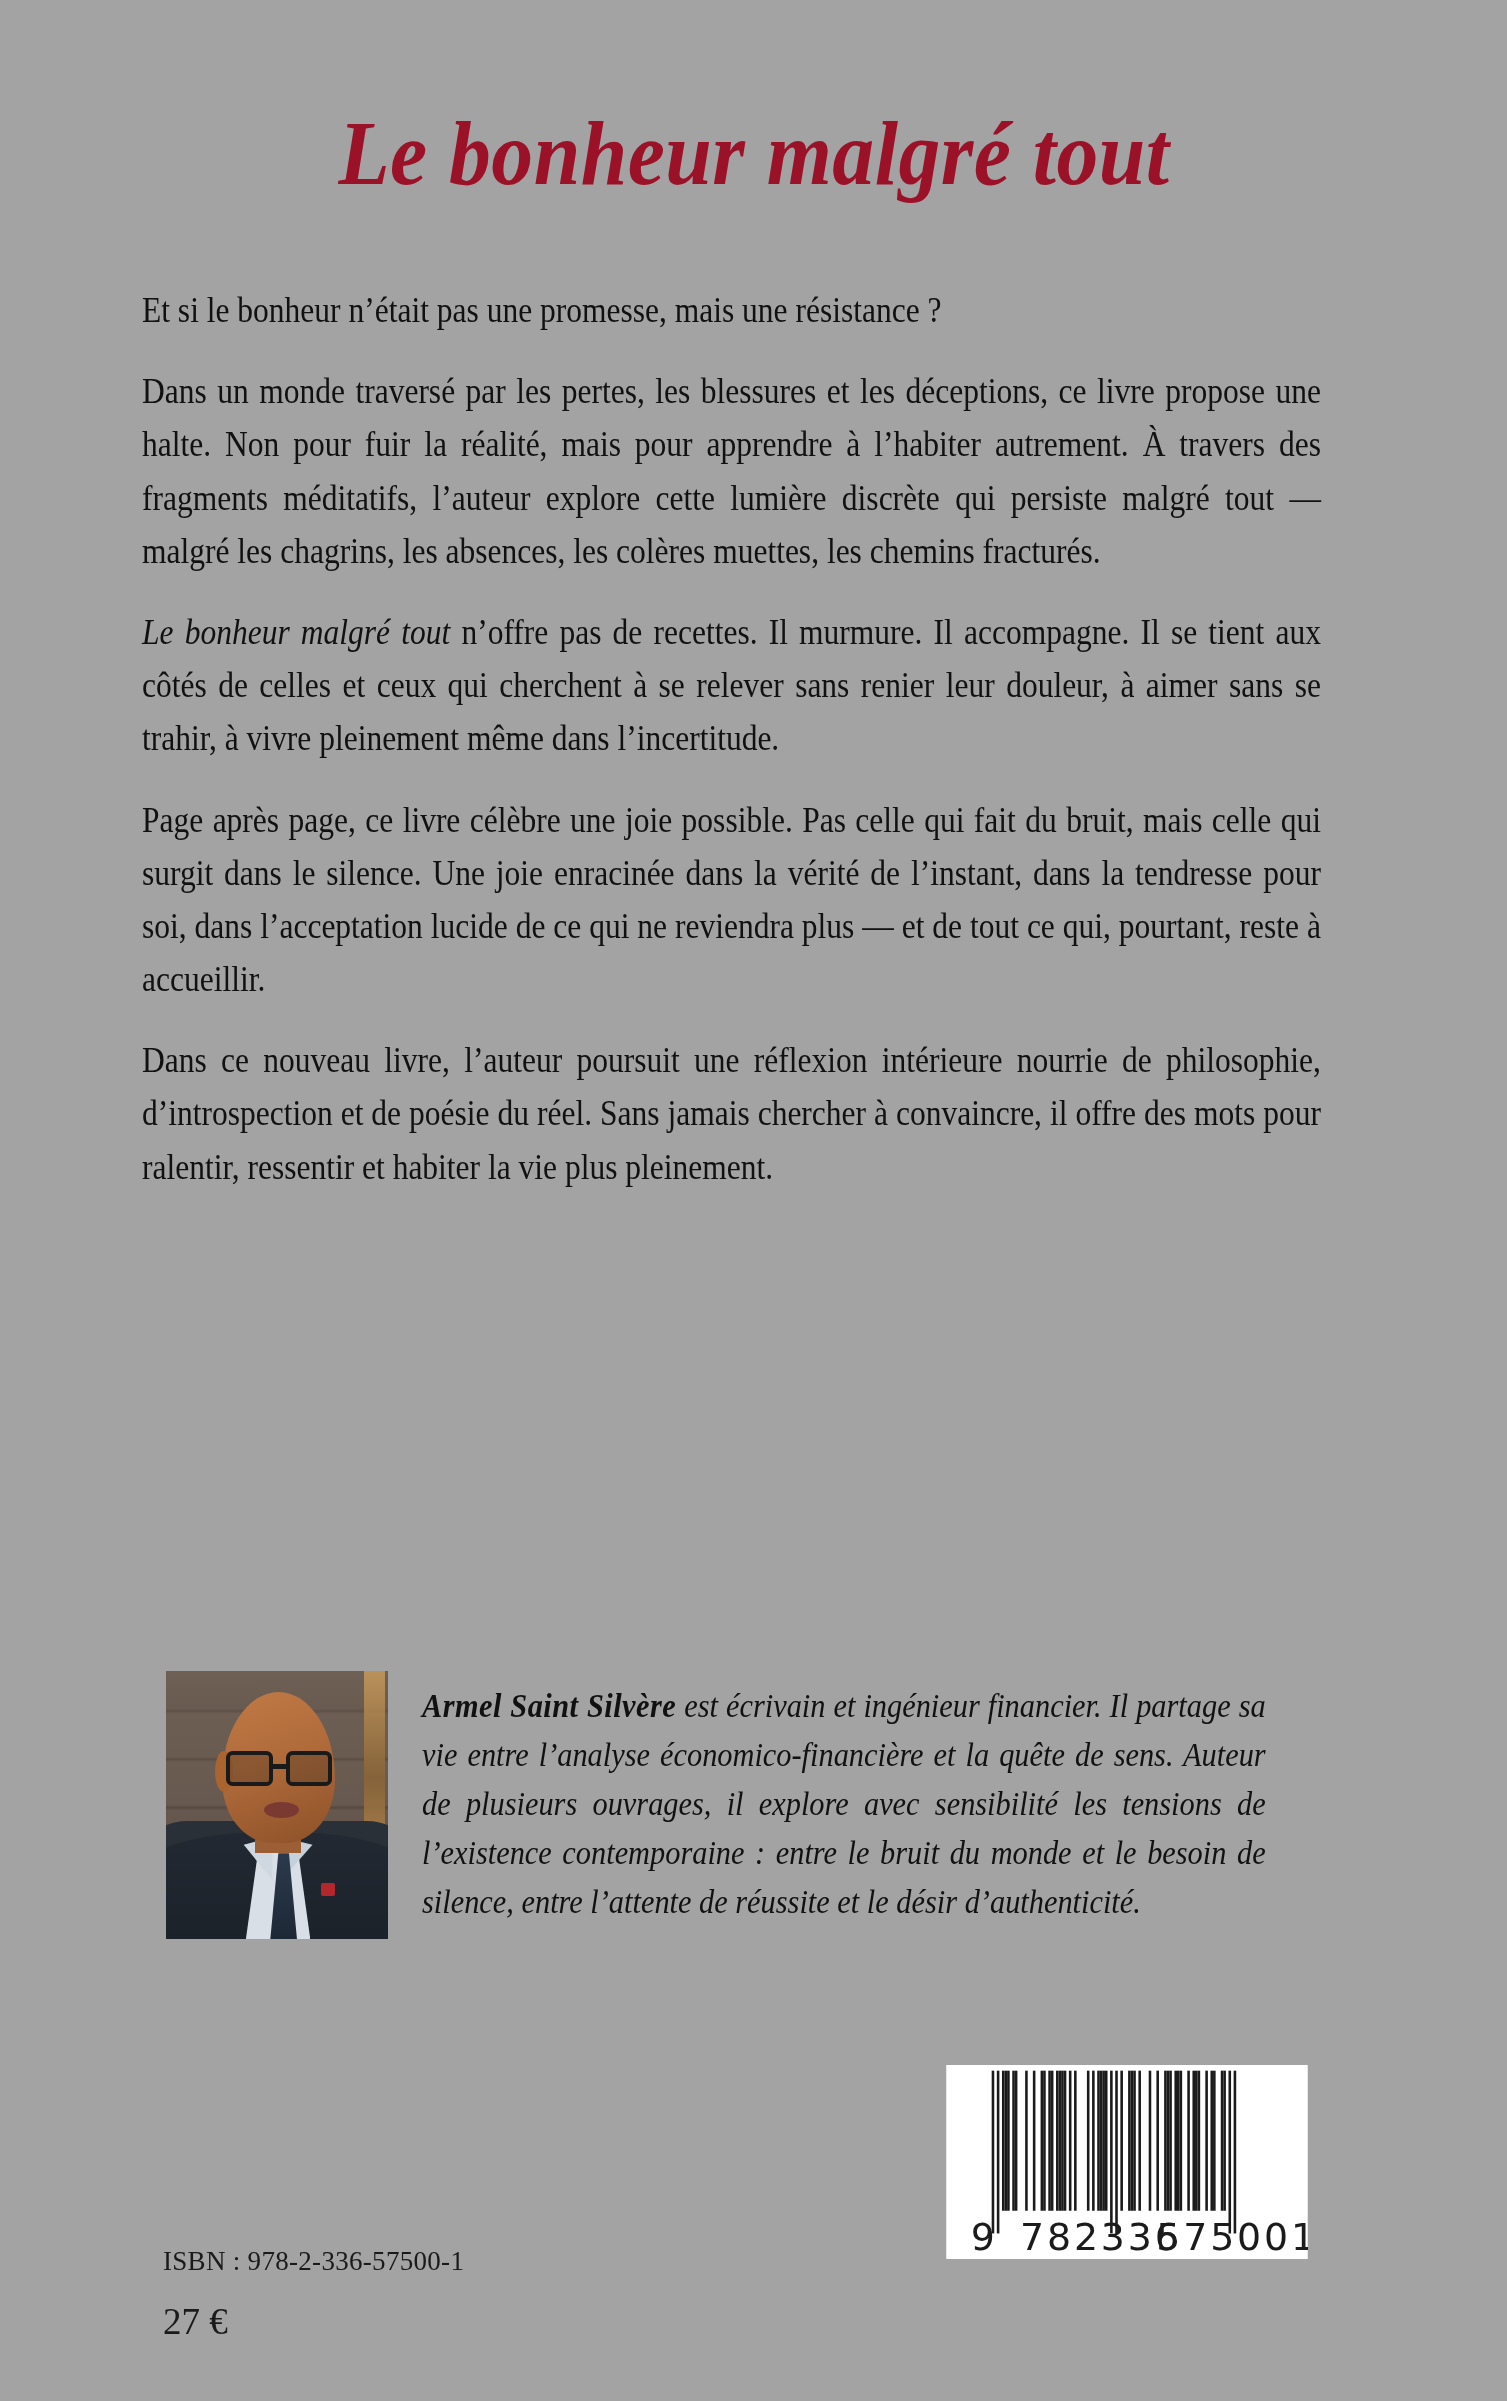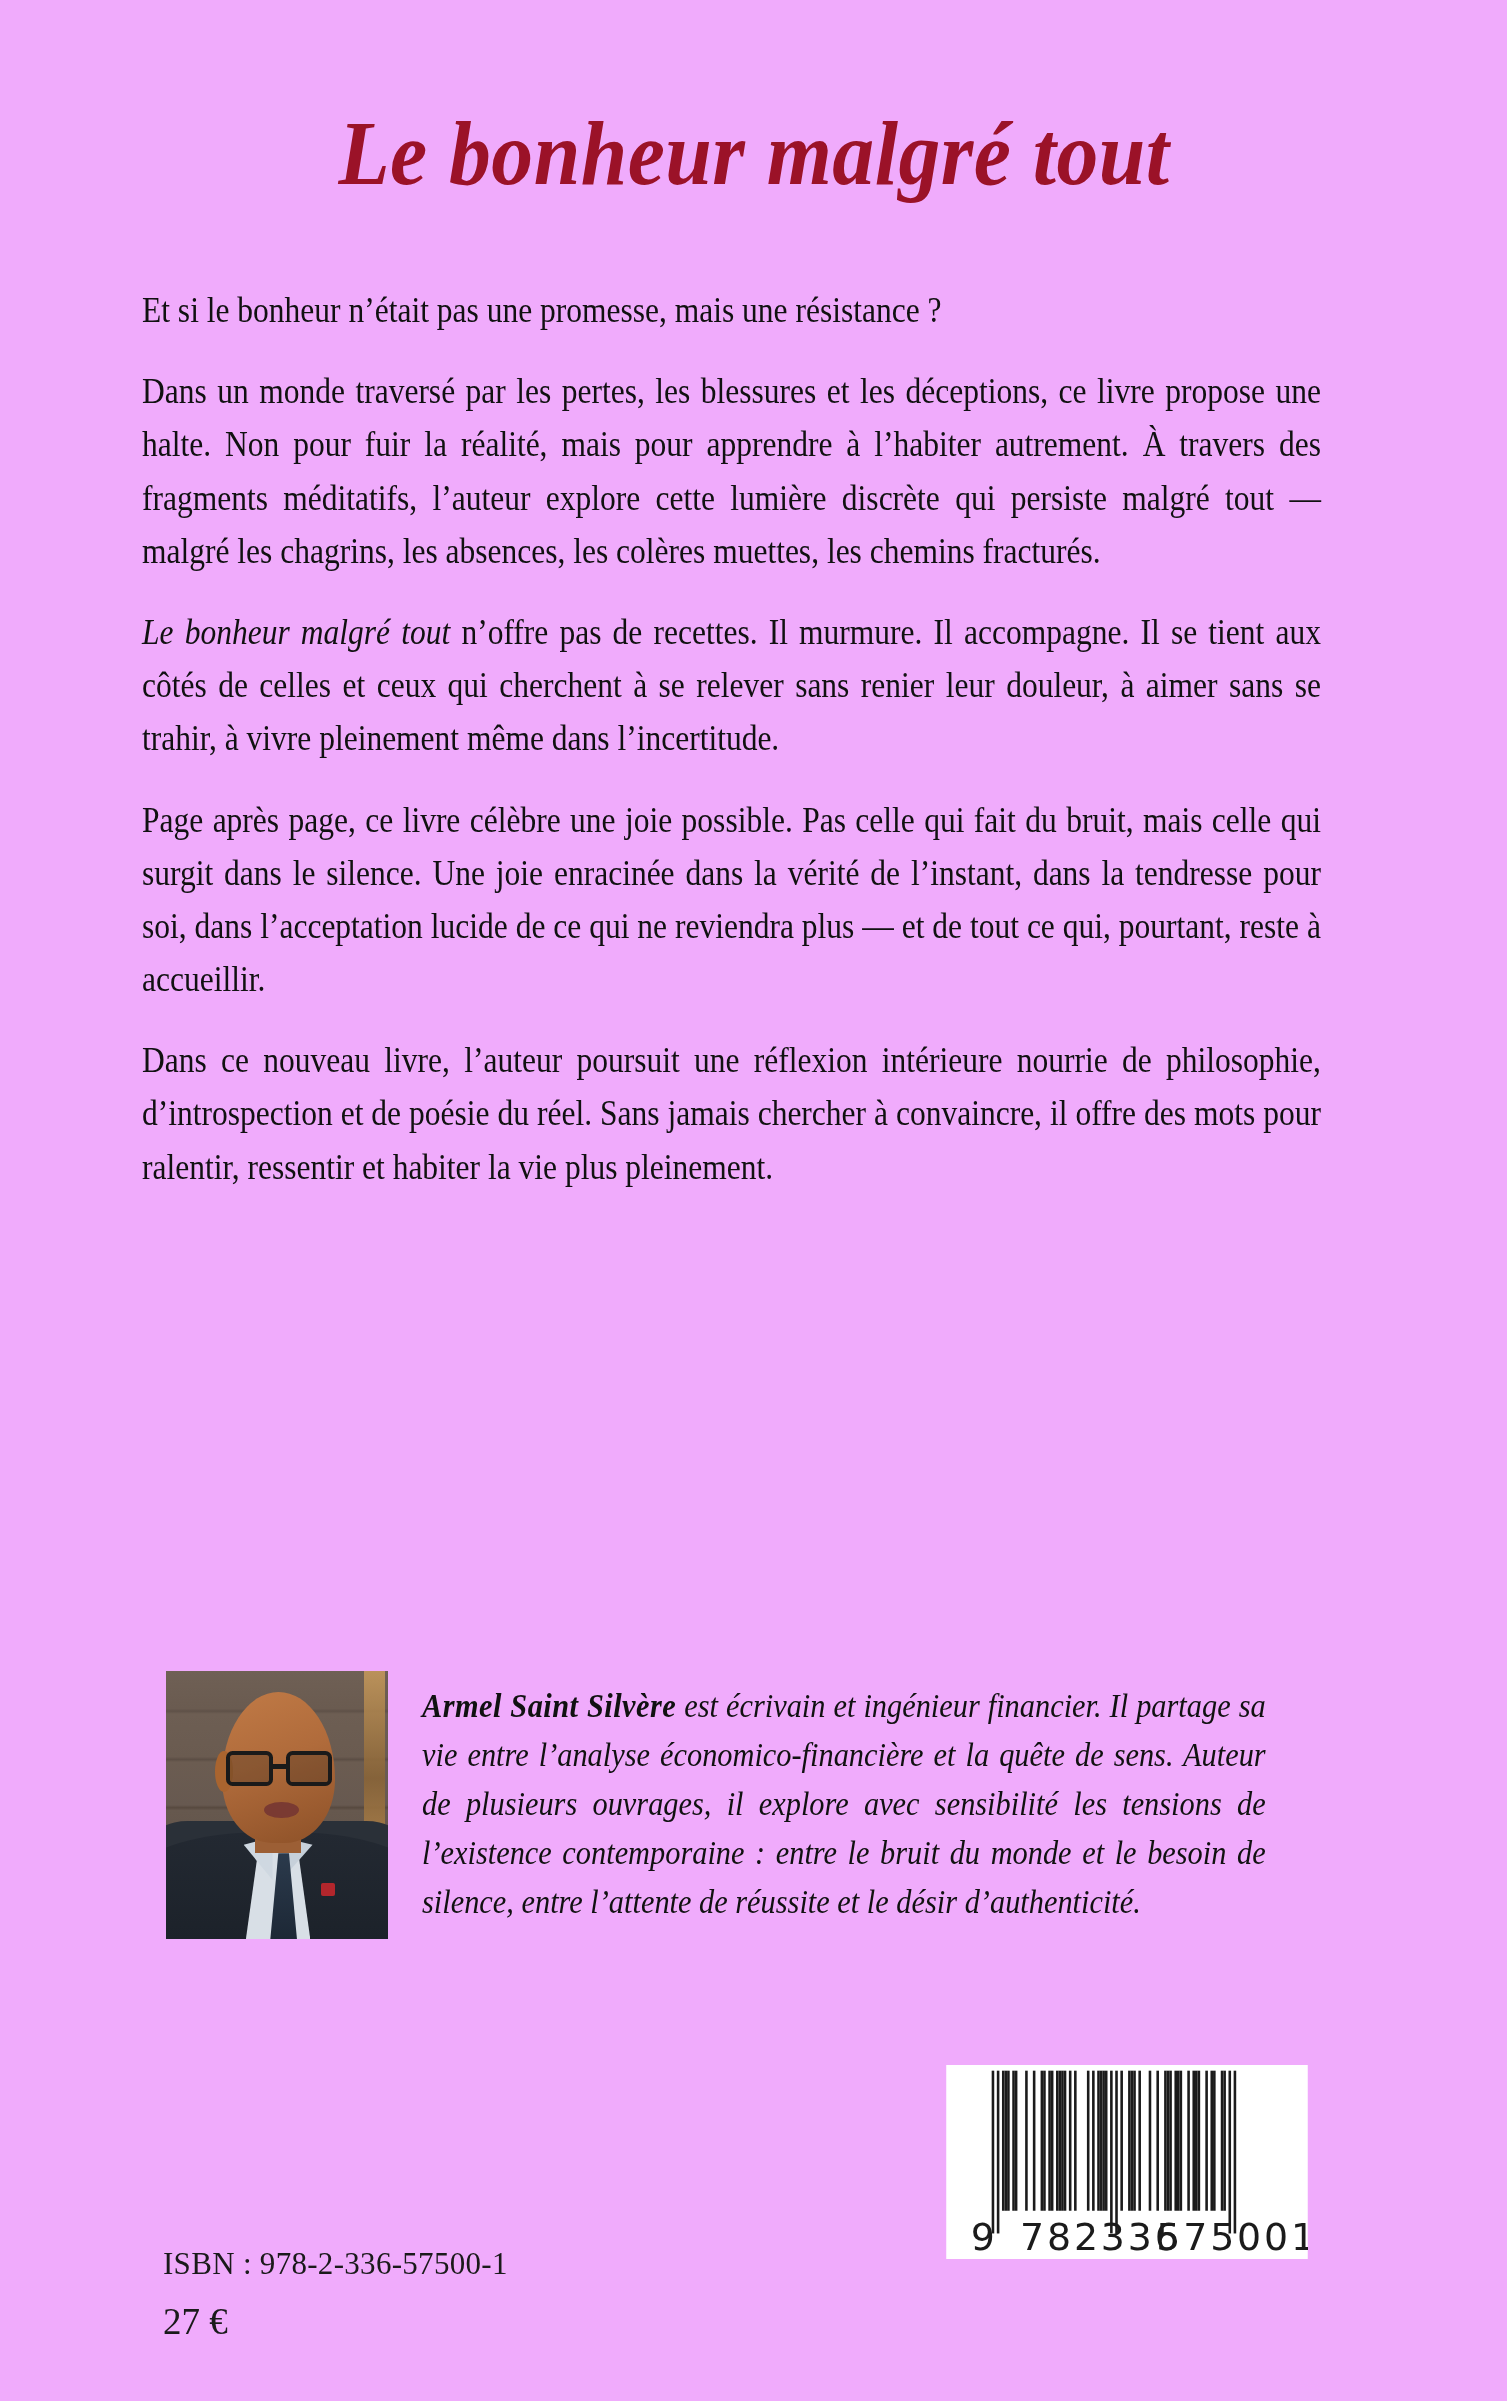--- a/index.html
+++ b/index.html
@@ -13,21 +13,21 @@
     position: relative;
     font-family: "Liberation Serif", "DejaVu Serif", serif;
     color: #000000;
     overflow: hidden;
   }
 
   
   .page {
     position: absolute;
     inset: 0;
-    background: #f0abfc;
+    background: #a3a3a3;
   }
 
   
   .title {
     position: absolute;
     top: 106px;
     left: 0;
     width: 1508px;
     text-align: center;
     font-family: "Liberation Serif", "DejaVu Serif", serif;
@@ -106,21 +106,21 @@
     font-style: italic;
     letter-spacing: 0.5px;
   }
 
   
   .isbn-line {
     position: absolute;
     left: 163px;
     top: 2246px;
     font-family: "Liberation Serif", "DejaVu Serif", serif;
-    font-size: 31px;
+    font-size: 27px;
     letter-spacing: 0.3px;
     color: #1a1a1a;
     white-space: nowrap;
   }
   .price-line {
     position: absolute;
     left: 163px;
     top: 2300px;
     font-family: "Liberation Serif", "DejaVu Serif", serif;
     font-size: 37px;

